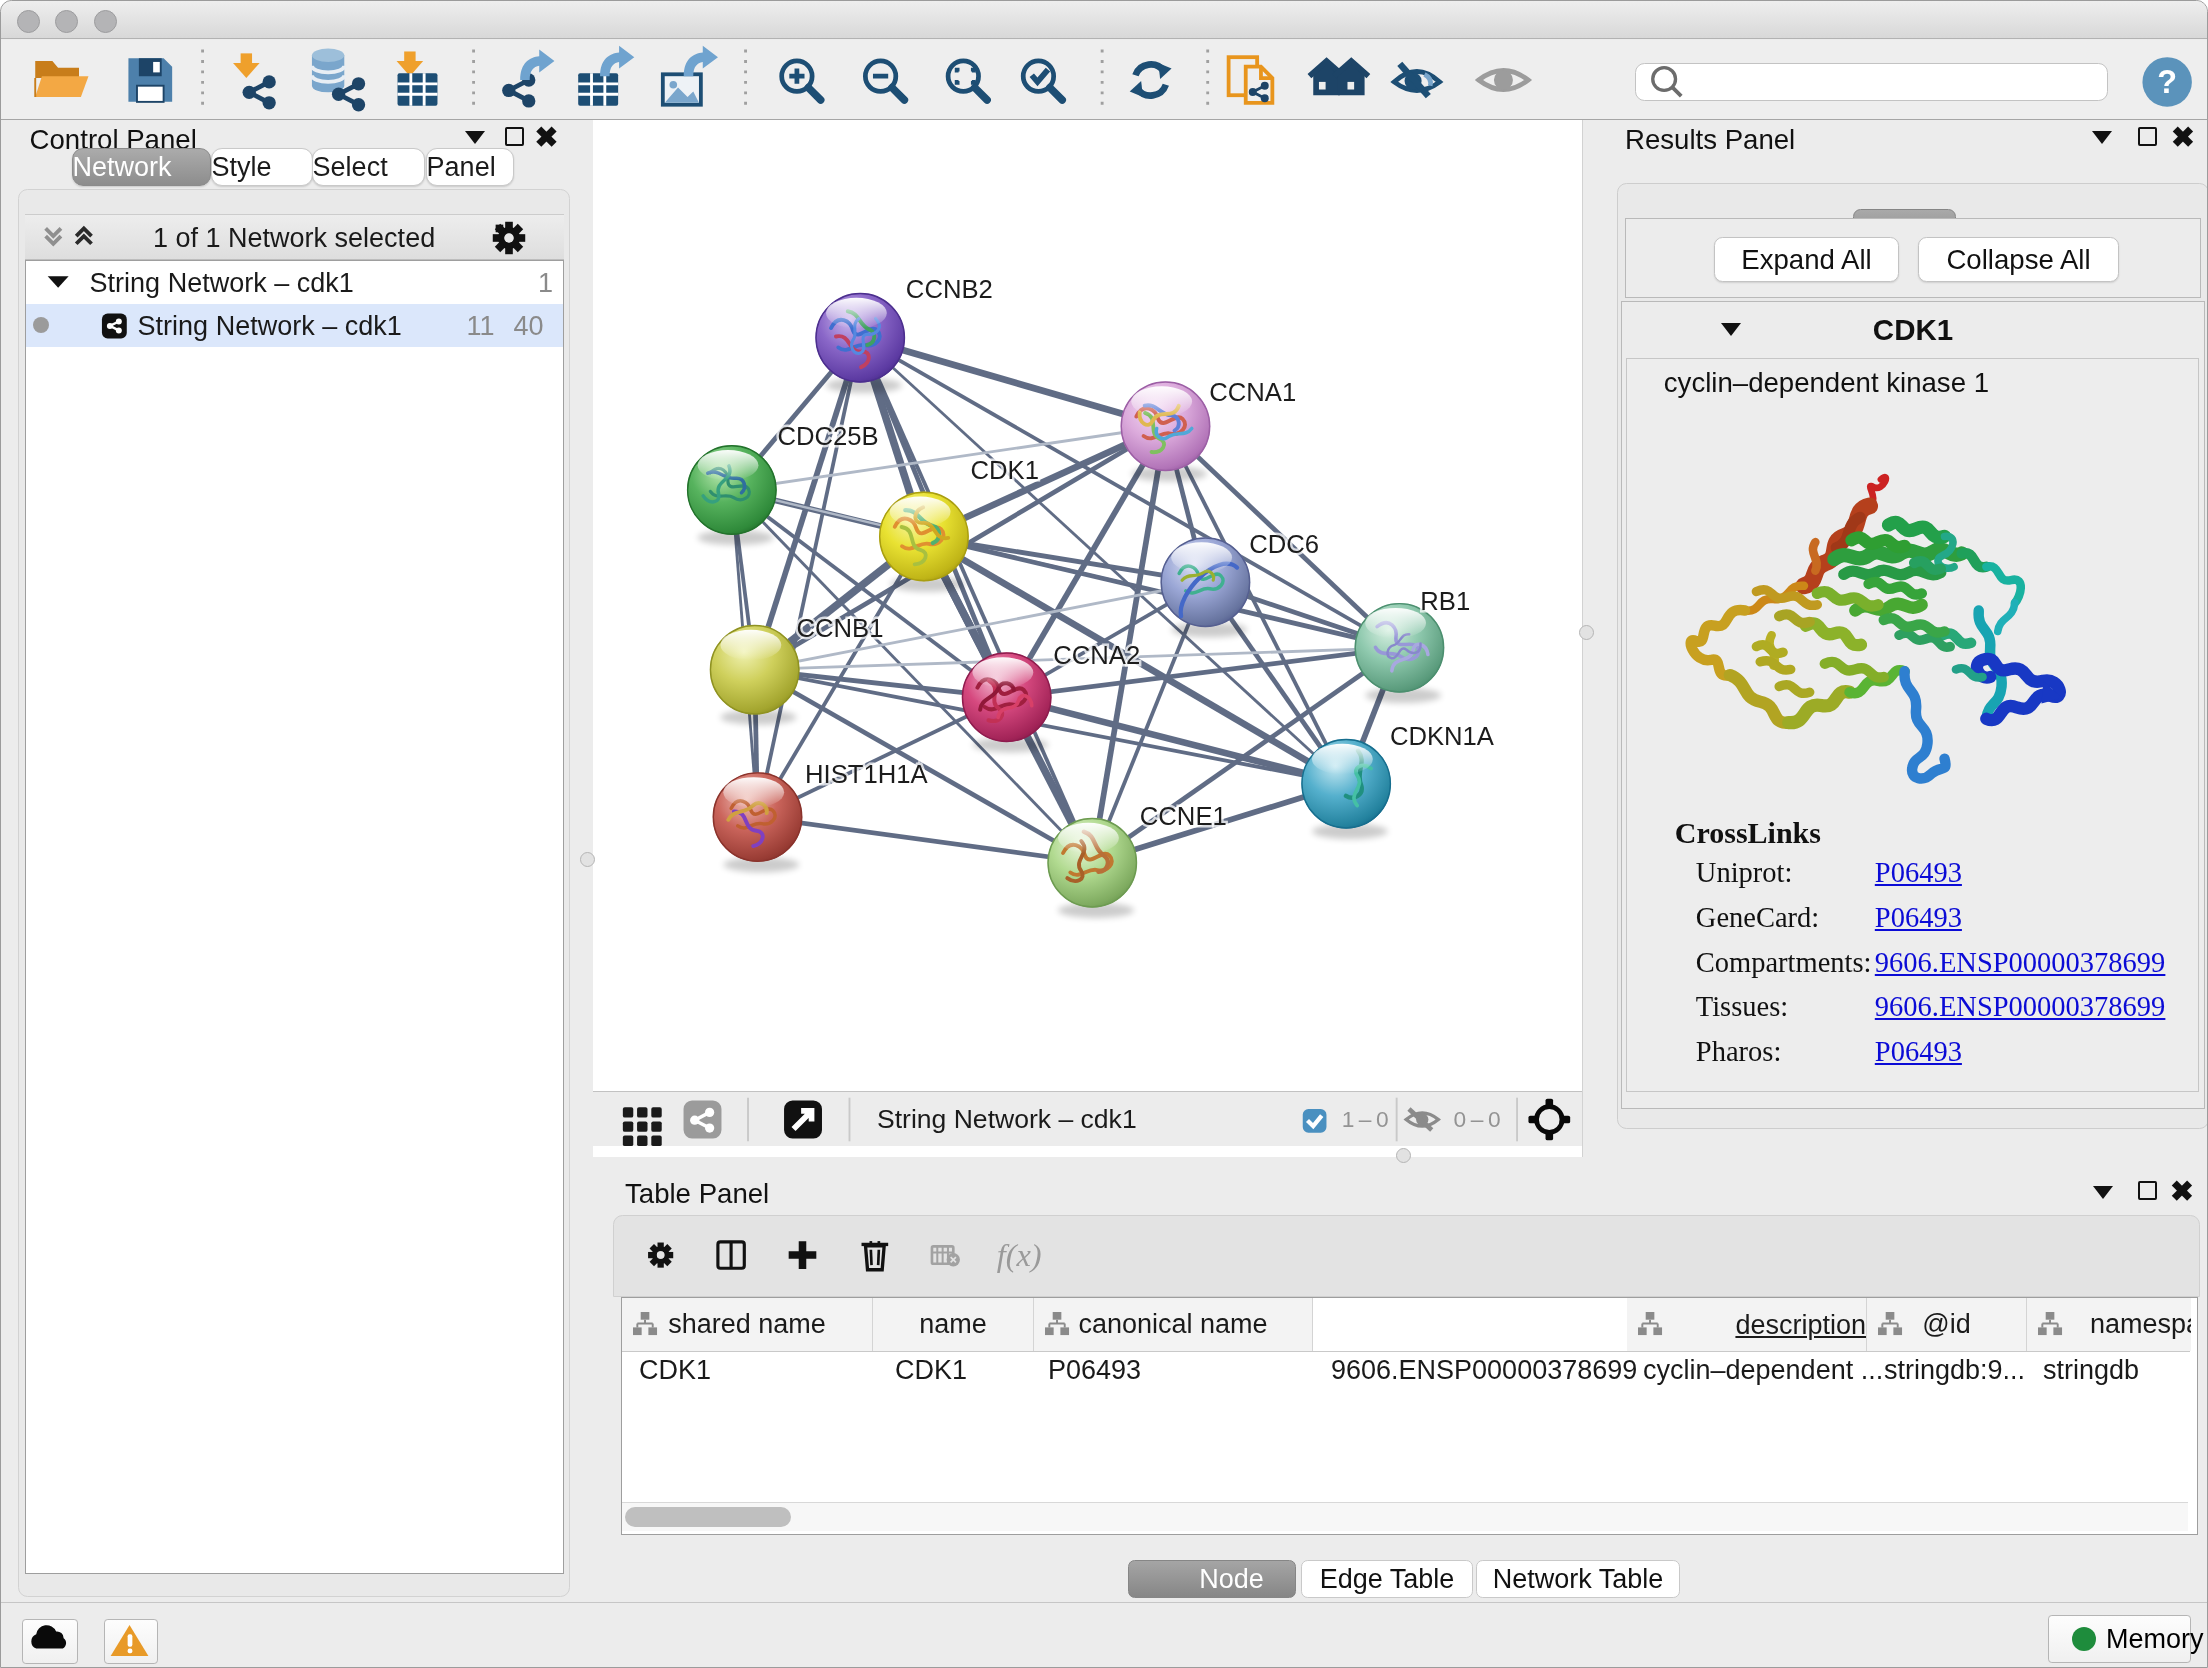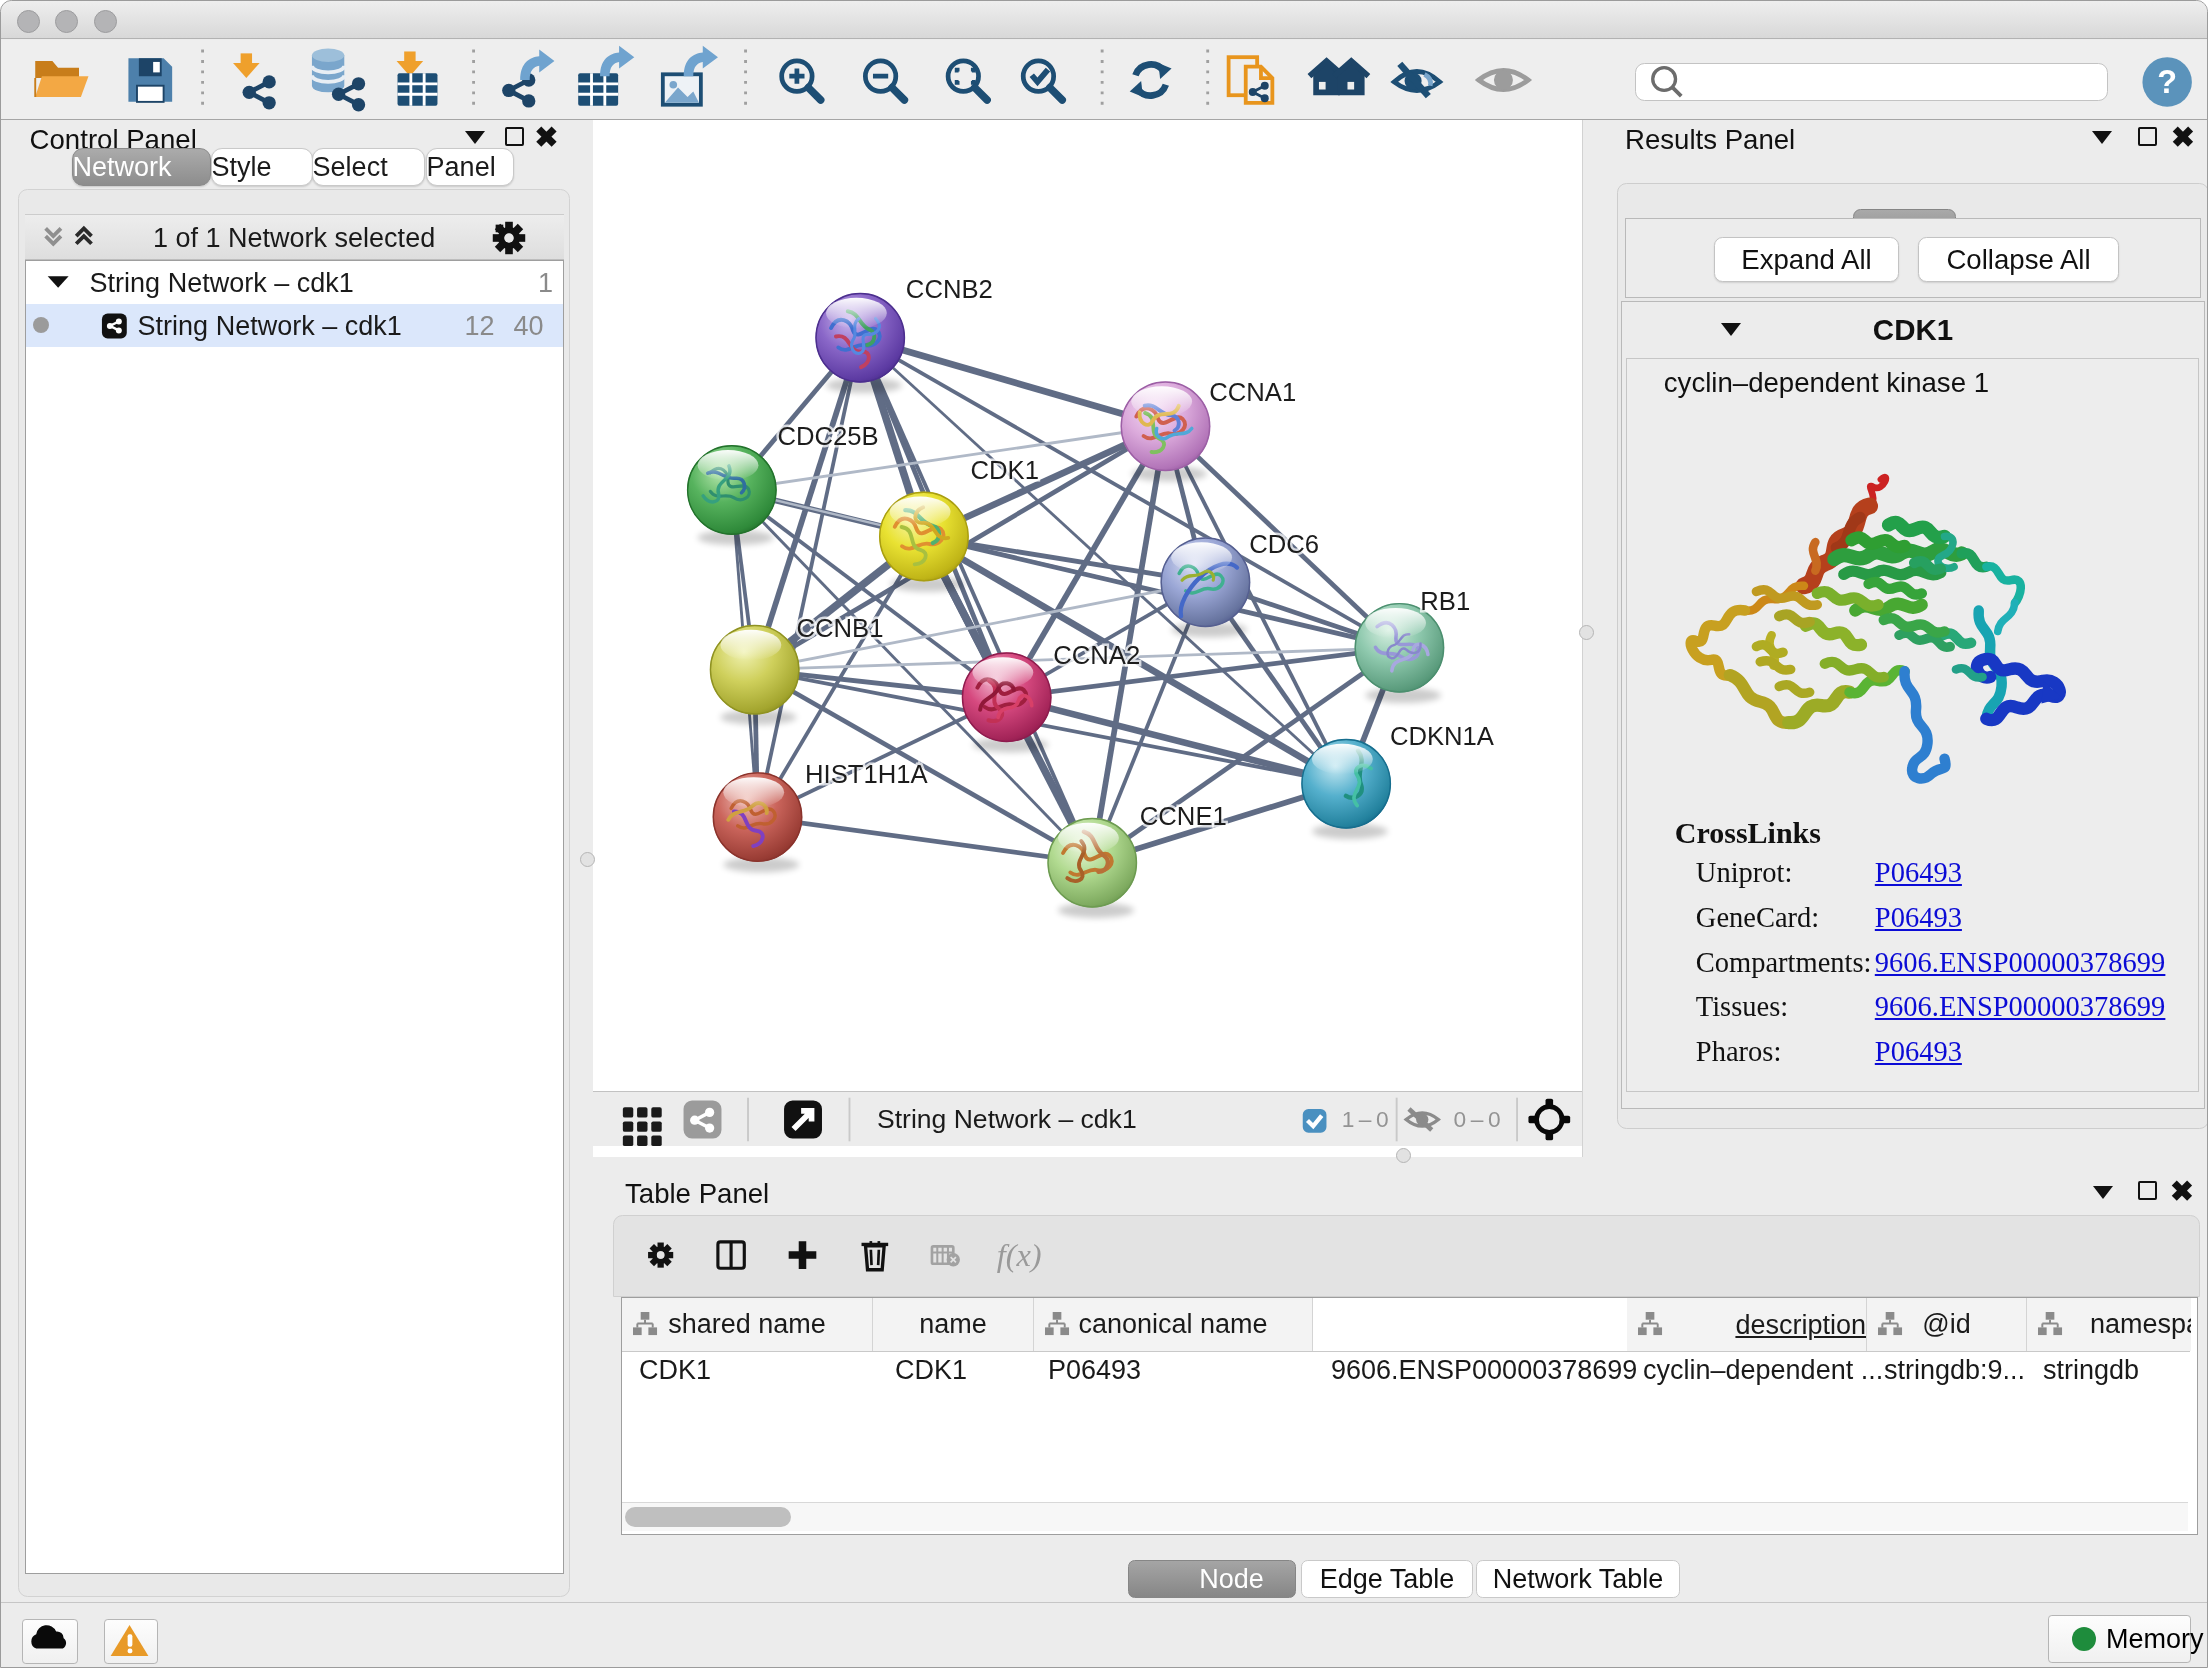--- a/index.html
+++ b/index.html
@@ -266,21 +266,21 @@
         <svg width="44" height="43" style="position:absolute;left:74px;top:0;" viewBox="0 0 46 45">
             <rect x="2" y="10" width="26" height="26" rx="6" fill="#111"></rect>
             <g transform="translate(15,23) scale(0.52)">
               <circle cx="-9" cy="0" r="6" fill="#fff"></circle>
               <circle cx="9" cy="-9" r="6" fill="#fff"></circle>
               <circle cx="9" cy="9" r="6" fill="#fff"></circle>
               <path d="M-9,0 L9,-9 M-9,0 L9,9" stroke="#fff" stroke-width="5"></path>
             </g>
           </svg>
         <div style="position:absolute;left:112px;top:6.7px;">String Network – cdk1</div>
-        <div class="numgray" style="right:68px;top:6.7px;">12</div>
+        <div class="numgray" style="right:68px;top:6.7px;">11</div>
         <div class="numgray" style="right:19px;top:6.7px;">40</div>
       </div>
     </div>
   </div>
   <div id="netview">
     <svg id="netsvg" width="989" height="971" style="position:absolute;left:0;top:0;" viewBox="0 0 1040 1021">
       <defs>
         <filter id="b3" x="-50%" y="-50%" width="200%" height="200%">
             <feGaussianBlur stdDeviation="3.5"></feGaussianBlur>
           </filter>

